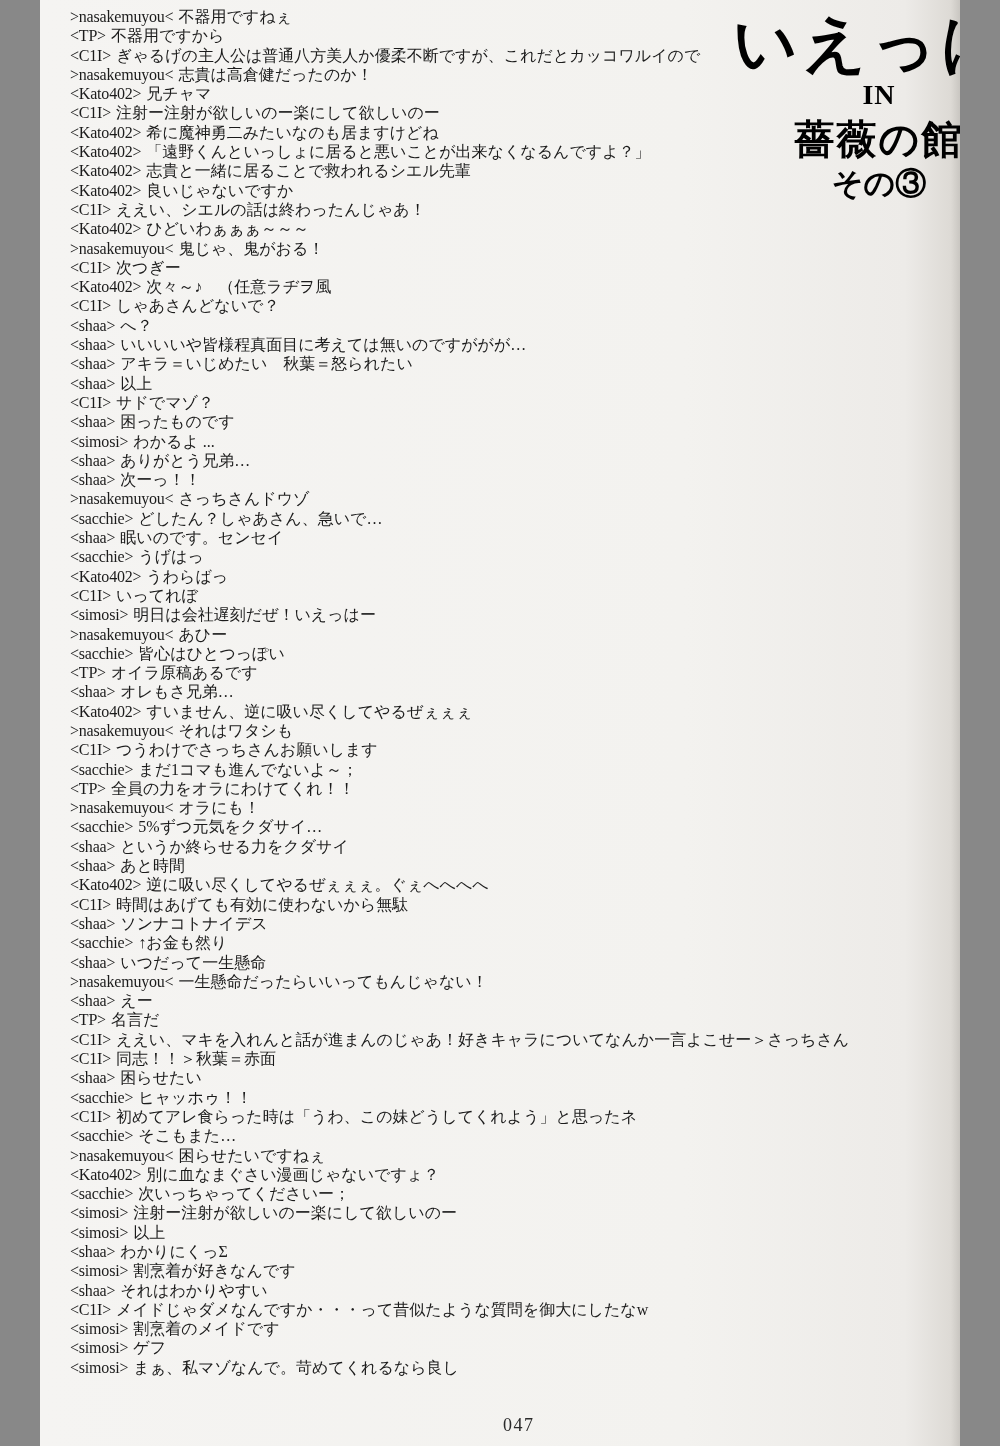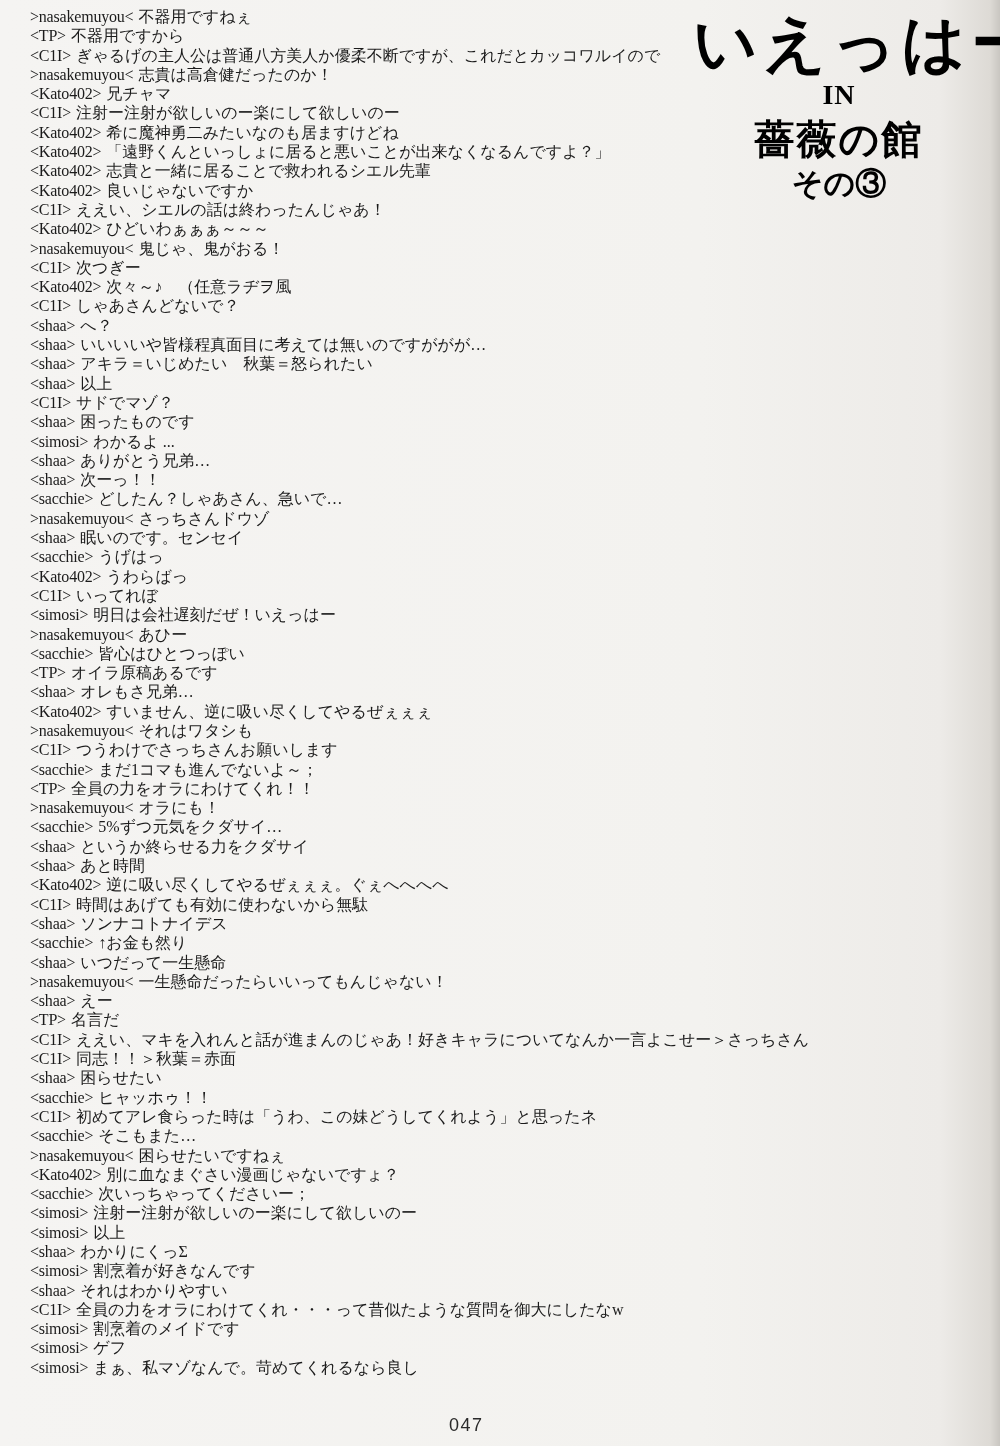--- a/index.html
+++ b/index.html
@@ -1,18 +1,18 @@
 <!DOCTYPE html>
 <html><head>
 <meta charset="utf-8">
 <style>
   html, body { margin: 0; padding: 0; background: #888; }
   .page {
     position: relative;
-    width: 1000px;
+    width: 920px;
     height: 1446px;
     margin: 0 auto;
     background: linear-gradient(90deg, #f5f4f2 0%, #f3f2ef 70%, #edebe8 94%, #dddad5 99%, #c9c6c1 100%);
     overflow: hidden;
     font-family: "Liberation Serif", "DejaVu Serif", serif;
     color: #1b1b1b;
   }
   .chat-log {
     position: absolute;
     left: 30px;
@@ -62,26 +62,26 @@
     white-space: nowrap;
   }
   .title-part {
     font-size: 31px;
     font-weight: 600;
     margin-top: 8px;
     line-height: 1.0;
   }
   .page-number {
     position: absolute;
-    left: 449px;
+    left: 463px;
     top: 1415px;
     font-size: 18px;
     letter-spacing: 1.5px;
     color: #2a2a2a;
-    font-family: Liberation Sans, sans-serif;
+    font-family: Liberation Serif, serif;
   }
 </style>
 </head>
 <body>
 
 <div class="page">
 
   <div class="chat-log" id="chat-log">
       <div class="chat-line">
     <span class="nick">&gt;nasakemuyou&lt;</span><span class="msg">不器用ですねぇ</span>
@@ -152,26 +152,26 @@
       <div class="chat-line">
     <span class="nick">&lt;simosi&gt;</span><span class="msg">わかるよ ...</span>
   </div>
       <div class="chat-line">
     <span class="nick">&lt;shaa&gt;</span><span class="msg">ありがとう兄弟…</span>
   </div>
       <div class="chat-line">
     <span class="nick">&lt;shaa&gt;</span><span class="msg">次ーっ！！</span>
   </div>
       <div class="chat-line">
+    <span class="nick">&gt;nasakemuyou&lt;</span><span class="msg">さっちさんドウゾ</span>
+  </div>
+      <div class="chat-line">
     <span class="nick">&lt;sacchie&gt;</span><span class="msg">どしたん？しゃあさん、急いで…</span>
   </div>
       <div class="chat-line">
-    <span class="nick">&gt;nasakemuyou&lt;</span><span class="msg">さっちさんドウゾ</span>
-  </div>
-      <div class="chat-line">
     <span class="nick">&lt;shaa&gt;</span><span class="msg">眠いのです。センセイ</span>
   </div>
       <div class="chat-line">
     <span class="nick">&lt;sacchie&gt;</span><span class="msg">うげはっ</span>
   </div>
       <div class="chat-line">
     <span class="nick">&lt;Kato402&gt;</span><span class="msg">うわらばっ</span>
   </div>
       <div class="chat-line">
     <span class="nick">&lt;C1I&gt;</span><span class="msg">いってれぼ</span>
@@ -278,21 +278,21 @@
       <div class="chat-line">
     <span class="nick">&lt;shaa&gt;</span><span class="msg">わかりにくっΣ</span>
   </div>
       <div class="chat-line">
     <span class="nick">&lt;simosi&gt;</span><span class="msg">割烹着が好きなんです</span>
   </div>
       <div class="chat-line">
     <span class="nick">&lt;shaa&gt;</span><span class="msg">それはわかりやすい</span>
   </div>
       <div class="chat-line">
-    <span class="nick">&lt;C1I&gt;</span><span class="msg">全員の力をオラにわけてくれ・・・って昔似たような質問を御大にしたなw</span>
+    <span class="nick">&lt;C1I&gt;</span><span class="msg">メイドじゃダメなんですか・・・って昔似たような質問を御大にしたなw</span>
   </div>
       <div class="chat-line">
     <span class="nick">&lt;simosi&gt;</span><span class="msg">割烹着のメイドです</span>
   </div>
       <div class="chat-line">
     <span class="nick">&lt;simosi&gt;</span><span class="msg">ゲフ</span>
   </div>
       <div class="chat-line">
     <span class="nick">&lt;simosi&gt;</span><span class="msg">まぁ、私マゾなんで。苛めてくれるなら良し</span>
   </div>

